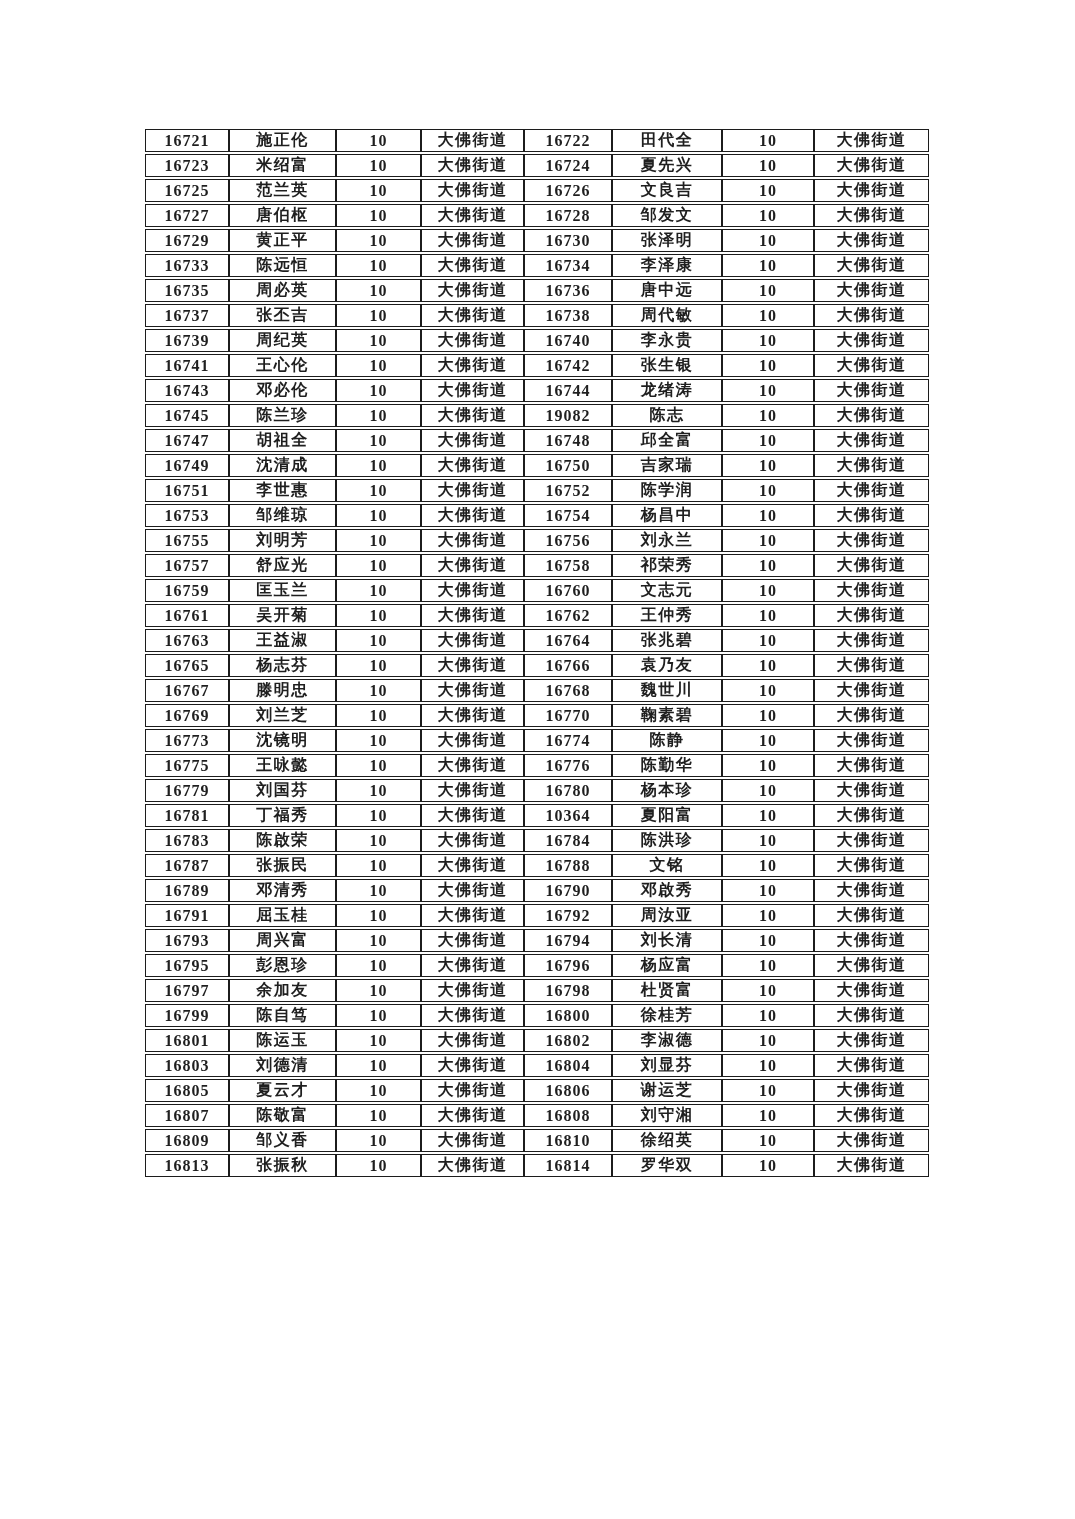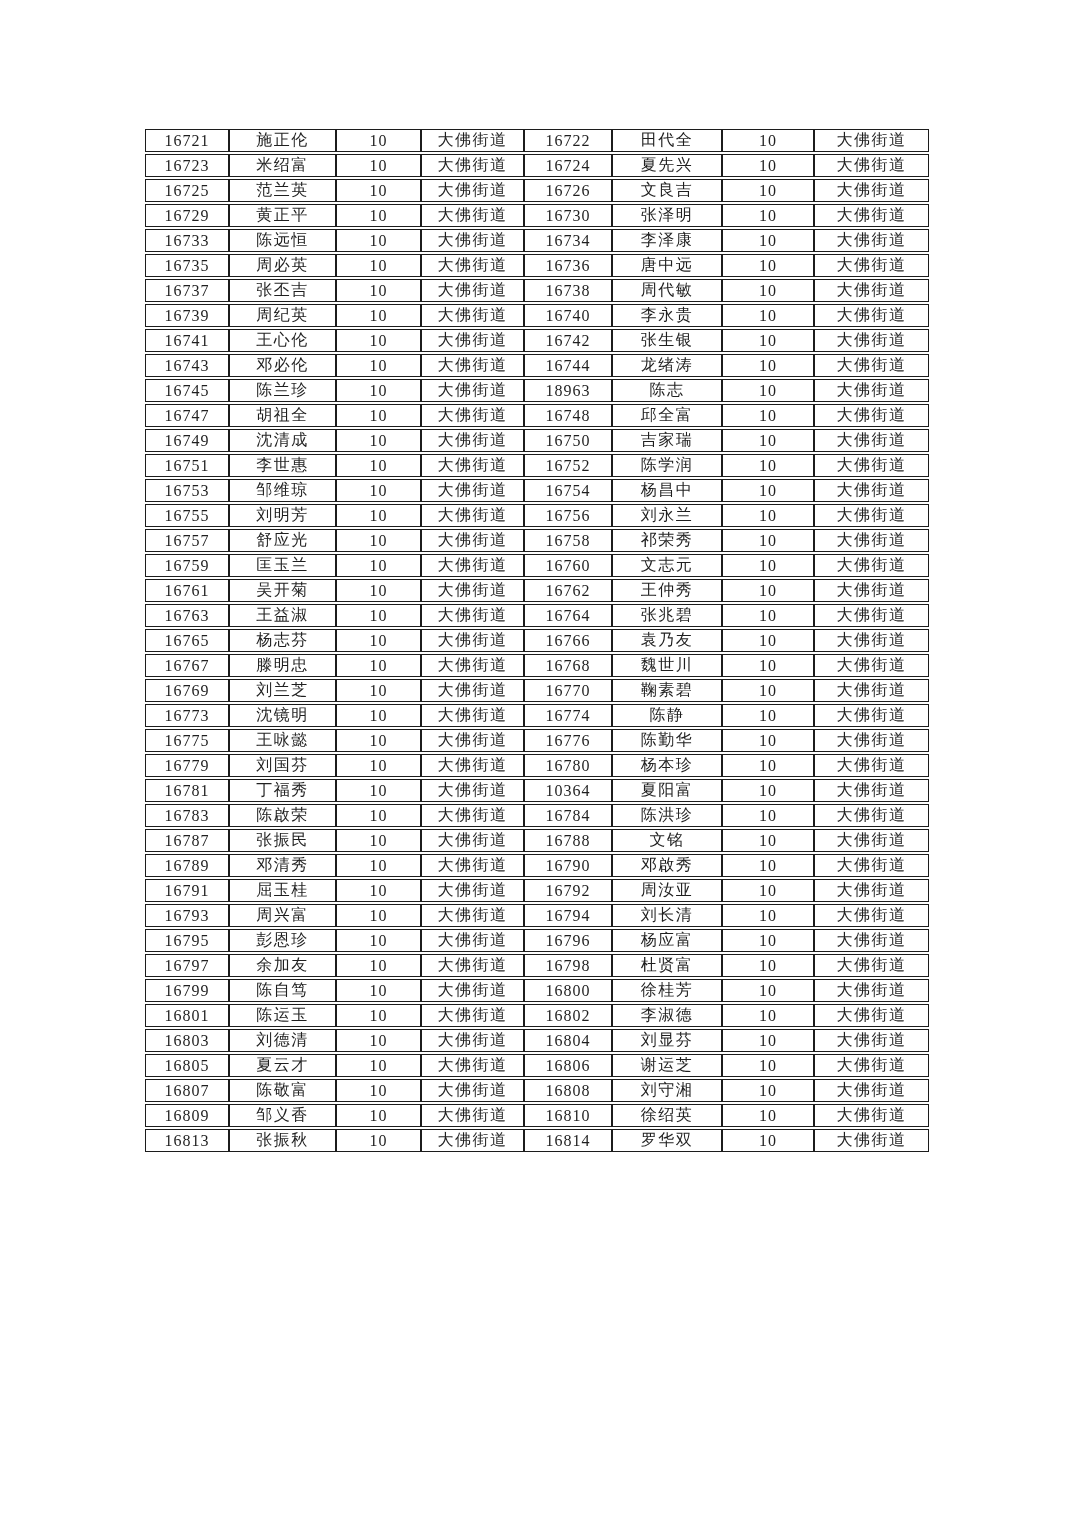--- a/index.html
+++ b/index.html
@@ -4,20 +4,21 @@
 <style>
   * { box-sizing: border-box; margin: 0; padding: 0; }
   html, body { background: #ffffff; }
   .page {
     position: relative;
     width: 1075px;
     height: 1519px;
     background: #ffffff;
     font-family: "Liberation Serif", "DejaVu Serif", serif;
     overflow: hidden;
+    font-weight: bold;
   }
   table.roster {
     position: absolute;
     left: 145px;
     top: 127px;
     width: 784px;
     border-collapse: separate;
     border-spacing: 0 2px;
     table-layout: fixed;
   }
@@ -77,20 +78,30 @@
           <td>16725</td>
           <td class="cjk">范兰英</td>
           <td>10</td>
           <td class="cjk">大佛街道</td>
           <td>16726</td>
           <td class="cjk">文良吉</td>
           <td>10</td>
           <td class="cjk">大佛街道</td>
         </tr>
         <tr>
+          <td>16727</td>
+          <td class="cjk">唐伯枢</td>
+          <td>10</td>
+          <td class="cjk">大佛街道</td>
+          <td>16728</td>
+          <td class="cjk">邹发文</td>
+          <td>10</td>
+          <td class="cjk">大佛街道</td>
+        </tr>
+        <tr>
           <td>16729</td>
           <td class="cjk">黄正平</td>
           <td>10</td>
           <td class="cjk">大佛街道</td>
           <td>16730</td>
           <td class="cjk">张泽明</td>
           <td>10</td>
           <td class="cjk">大佛街道</td>
         </tr>
         <tr>
@@ -151,21 +162,21 @@
           <td>16744</td>
           <td class="cjk">龙绪涛</td>
           <td>10</td>
           <td class="cjk">大佛街道</td>
         </tr>
         <tr>
           <td>16745</td>
           <td class="cjk">陈兰珍</td>
           <td>10</td>
           <td class="cjk">大佛街道</td>
-          <td>18963</td>
+          <td>19082</td>
           <td class="cjk">陈志</td>
           <td>10</td>
           <td class="cjk">大佛街道</td>
         </tr>
         <tr>
           <td>16747</td>
           <td class="cjk">胡祖全</td>
           <td>10</td>
           <td class="cjk">大佛街道</td>
           <td>16748</td>

